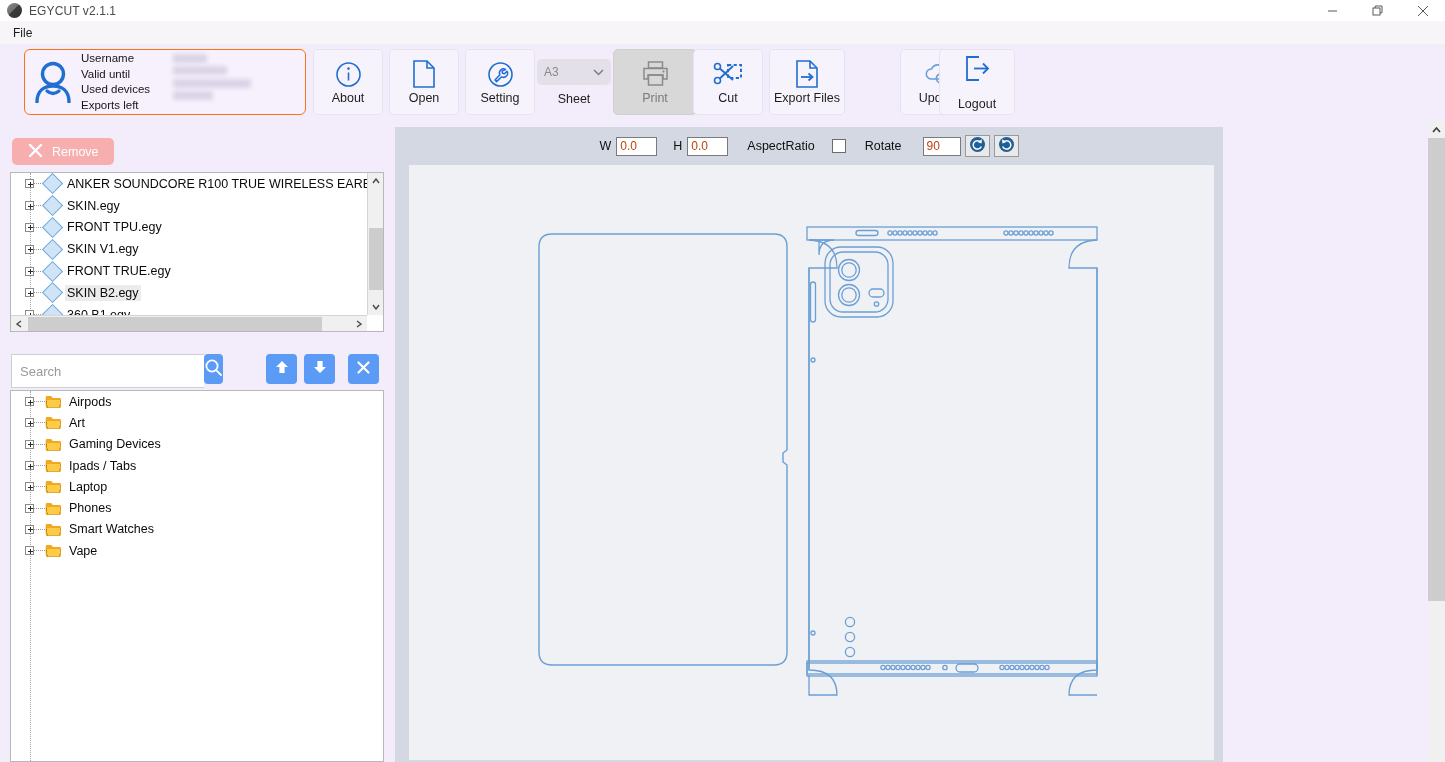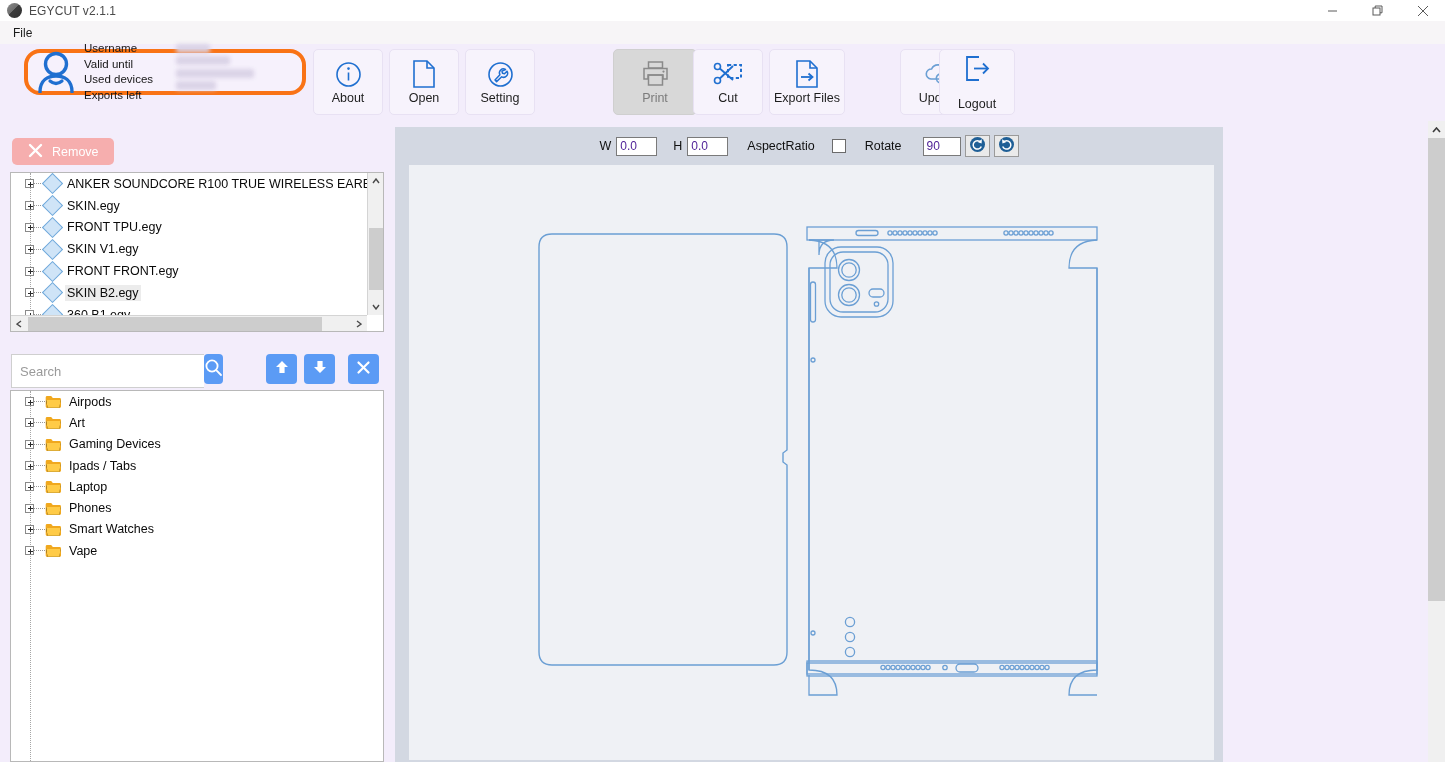--- a/index.html
+++ b/index.html
@@ -40,22 +40,22 @@
   .menu-item {
     font-size: 12px; color: #1b1b1b; padding: 2px 10px 2px 13px;
   }
 
   
   .toolbar {
     position: absolute; top: 44px; left: 0; width: 1445px; height: 76px;
     background: #f3edfb;
   }
   .user-card {
-    position: absolute; left: 24px; top: 5px; width: 282px; height: 46px;
-    border: 4px solid #f97316; border-radius: 16px; background: #f6f1fc;
+    position: absolute; left: 24px; top: 5px; width: 282px; height: 66px;
+    border: 1px solid #f97316; border-radius: 6px; background: #f6f1fc;
     display: flex; align-items: center;
   }
   .user-avatar { width: 56px; display: flex; justify-content: center; align-items: center; }
   .user-rows { font-size: 11.5px; color: #161616; line-height: 15.5px; display: flex; }
   .user-labels { width: 92px; }
   .user-values { }
   .redacted {
     display: block; height: 9px; margin: 3.2px 0;
     background: #d9d2e6; border-radius: 2px;
     filter: blur(2.2px); opacity: .95;
@@ -174,21 +174,21 @@
     background: #d3d8e2;
   }
   .canvas-toolbar {
     position: absolute; left: 395px; top: 127px; width: 828px; height: 38px;
     display: flex; align-items: center; justify-content: center; gap: 0;
     font-size: 12.5px; color: #101010;
   }
   .ct-label { margin: 0 5px 0 0; }
   .ct-input {
     width: 41px; height: 19px; border: 1px solid #7a7a7a; background: #fff;
-    font-size: 12px; color: #4c1d95; padding: 0 3px; outline: none;
+    font-size: 12px; color: #c2410c; padding: 0 3px; outline: none;
     font-family: "Liberation Sans", sans-serif;
   }
   .ct-input.rot { width: 38px; }
   .ct-check {
     width: 14px; height: 14px; border: 1px solid #6b6b6b; background: #fff;
     margin-left: 8px;
   }
   .rot-btn {
     width: 25px; height: 22px; border: 1px solid #9a9a9a; background: #eaeaea;
     display: flex; align-items: center; justify-content: center; margin-left: 4px;
@@ -293,20 +293,31 @@
   <div class="tbtn" style="left:465px;width:70px;">
     <div class="icowrap">
       <svg width="27" height="27" viewBox="0 0 27 27">
         <circle cx="13.5" cy="13.5" r="11.5" fill="none" stroke="#1f6fd0" stroke-width="1.6"></circle>
         <path d="M18.5 8.5 a4 4 0 0 0 -5.6 5.3 L8 19 l1.6 1.6 l5.1 -4.8 a4 4 0 0 0 5.3 -5.6 l-2.5 2.5 l-2 -0.5 l-0.5 -2 z" fill="none" stroke="#1f6fd0" stroke-width="1.5" stroke-linejoin="round"></path>
       </svg>
     </div>
     <div class="tlabel">Setting</div>
   </div>
 
+  <div class="sheet-group">
+    <div class="sheet-select">
+      <span>A3</span>
+      <span class="chev">
+        <svg width="11" height="7" viewBox="0 0 11 7">
+            <polyline points="1,1 5.5,5.5 10,1" fill="none" stroke="#7e7e7e" stroke-width="1.5"></polyline>
+          </svg>
+      </span>
+    </div>
+    <div class="sheet-label">Sheet</div>
+  </div>
 
   <div class="tbtn disabled" style="left:613px;width:84px;">
     <div class="icowrap">
       <svg width="29" height="26" viewBox="0 0 29 26">
         <rect x="7.5" y="1" width="14" height="6" fill="none" stroke="#8a8a8a" stroke-width="1.5"></rect>
         <path d="M3 7.5 L26 7.5 L26 18 L22 18 L22 14 L7 14 L7 18 L3 18 Z" fill="none" stroke="#8a8a8a" stroke-width="1.5"></path>
         <rect x="7.5" y="14" width="14" height="10" fill="none" stroke="#8a8a8a" stroke-width="1.5"></rect>
         <circle cx="22.5" cy="10.6" r="1.1" fill="#8a8a8a"></circle>
       </svg>
     </div>
@@ -395,21 +406,21 @@
       <div class="fl-row">
         <span class="plusbox"></span>
         <span class="dots"></span>
         <span class="diamond"></span>
         <span class="fl-text">SKIN V1.egy</span>
       </div>
       <div class="fl-row">
         <span class="plusbox"></span>
         <span class="dots"></span>
         <span class="diamond"></span>
-        <span class="fl-text">FRONT FRONT.egy</span>
+        <span class="fl-text">FRONT TRUE.egy</span>
       </div>
       <div class="fl-row selected">
         <span class="plusbox"></span>
         <span class="dots"></span>
         <span class="diamond"></span>
         <span class="fl-text">SKIN B2.egy</span>
       </div>
       <div class="fl-row">
         <span class="plusbox"></span>
         <span class="dots"></span>

